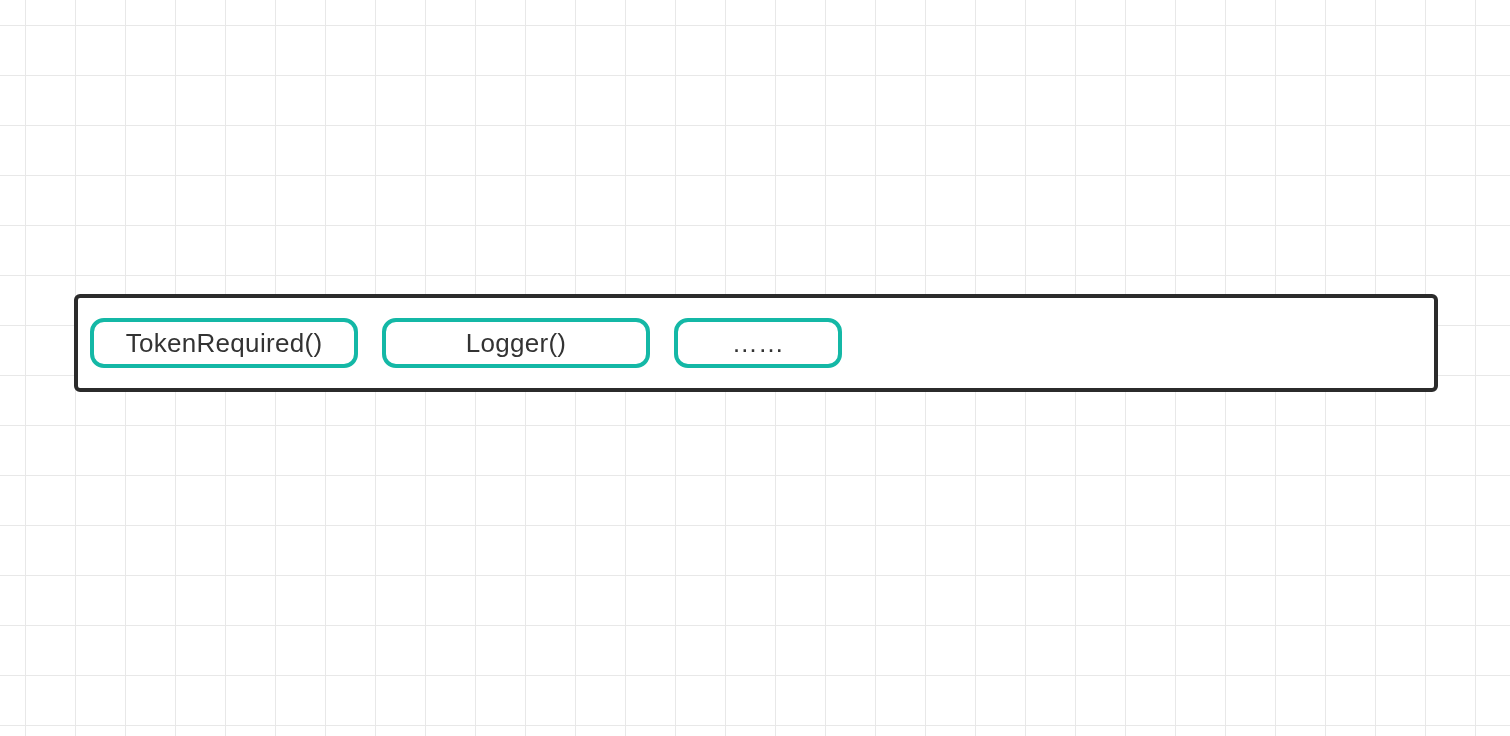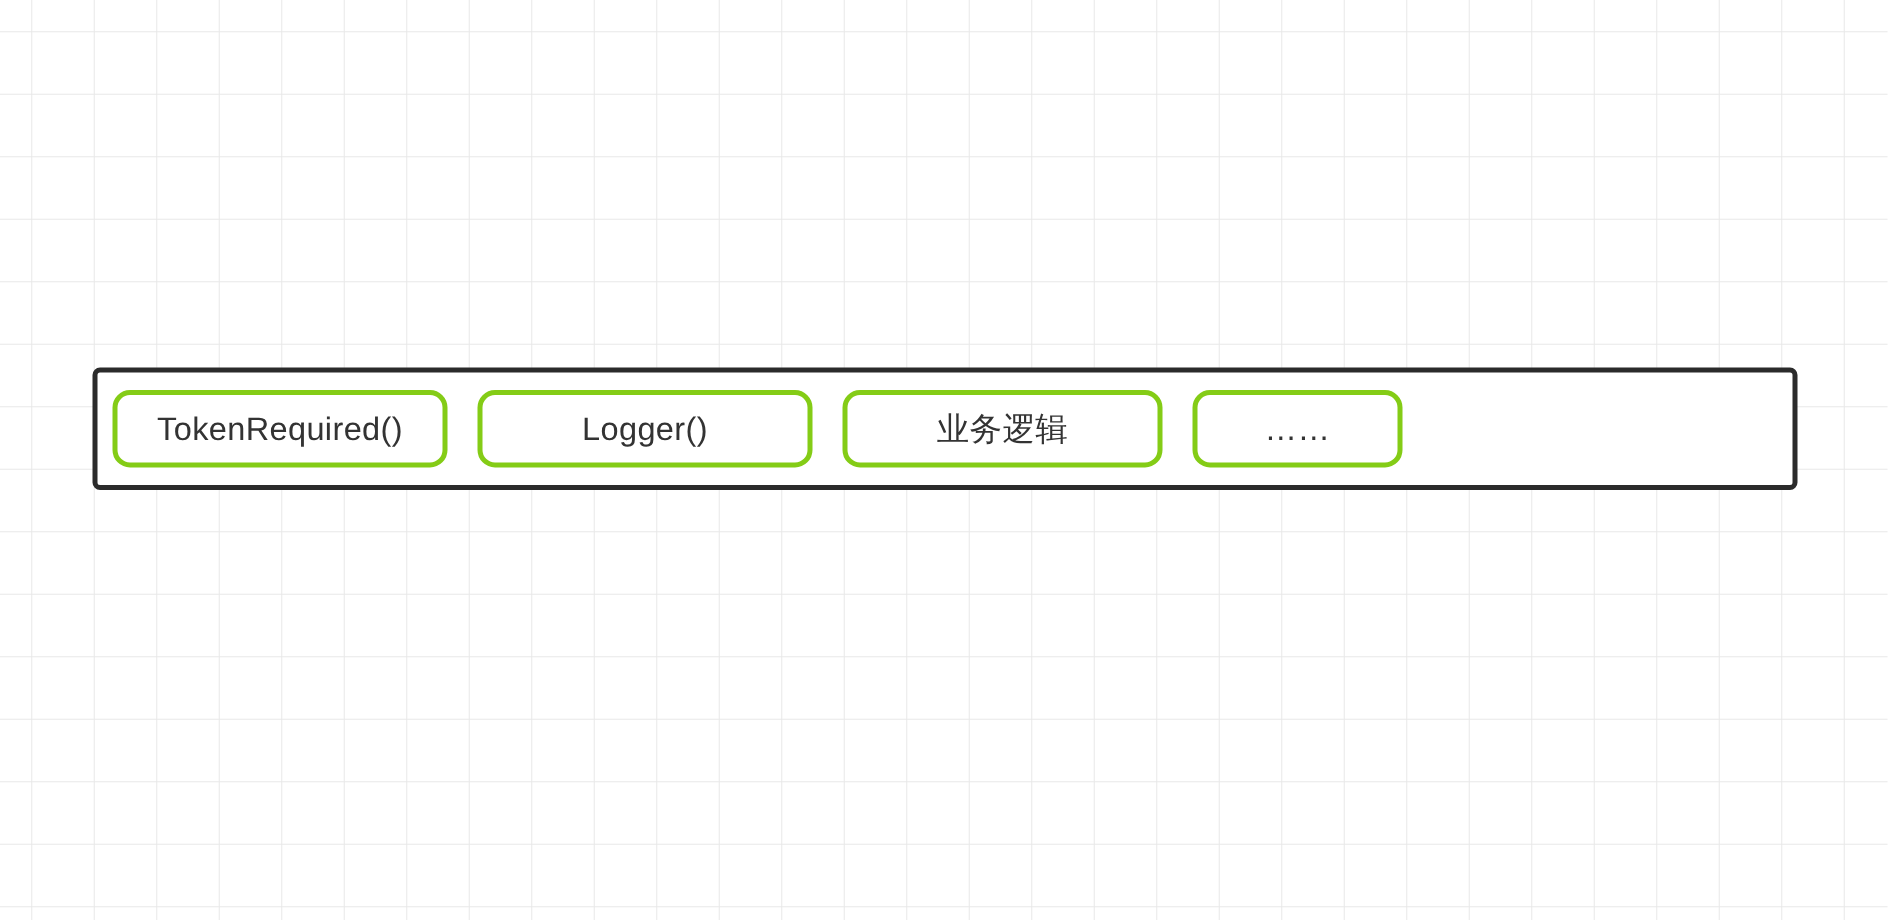--- a/index.html
+++ b/index.html
@@ -30,24 +30,24 @@
       border: 4px solid #2b2b2b;
       border-radius: 6px;
       background-color: #ffffff;
       display: flex;
       align-items: center;
       padding: 0 12px;
       gap: 24px;
     }
     
     .box {
-      border: 4px solid #84cc16;
+      border: 4px solid #14b8a6;
       border-radius: 14px;
       background-color: #ffffff;
-      height: 62px;
+      height: 50px;
       display: flex;
       align-items: center;
       justify-content: center;
       font-size: 26px;
       color: #333333;
       font-weight: 400;
       letter-spacing: 0.3px;
       position: relative;
     }
     
@@ -98,19 +98,16 @@
 </head>
 <body>
 
 <div class="container">
   <div class="box box-1">
     <span>TokenRequired()</span>
   </div>
   <div class="box box-2">
     <span>Logger()</span>
   </div>
-  <div class="box box-4">
-    <span>业务逻辑</span>
-  </div>
   <div class="box box-5">
     <span>……</span>
   </div>
 </div>
 
 </body></html>

